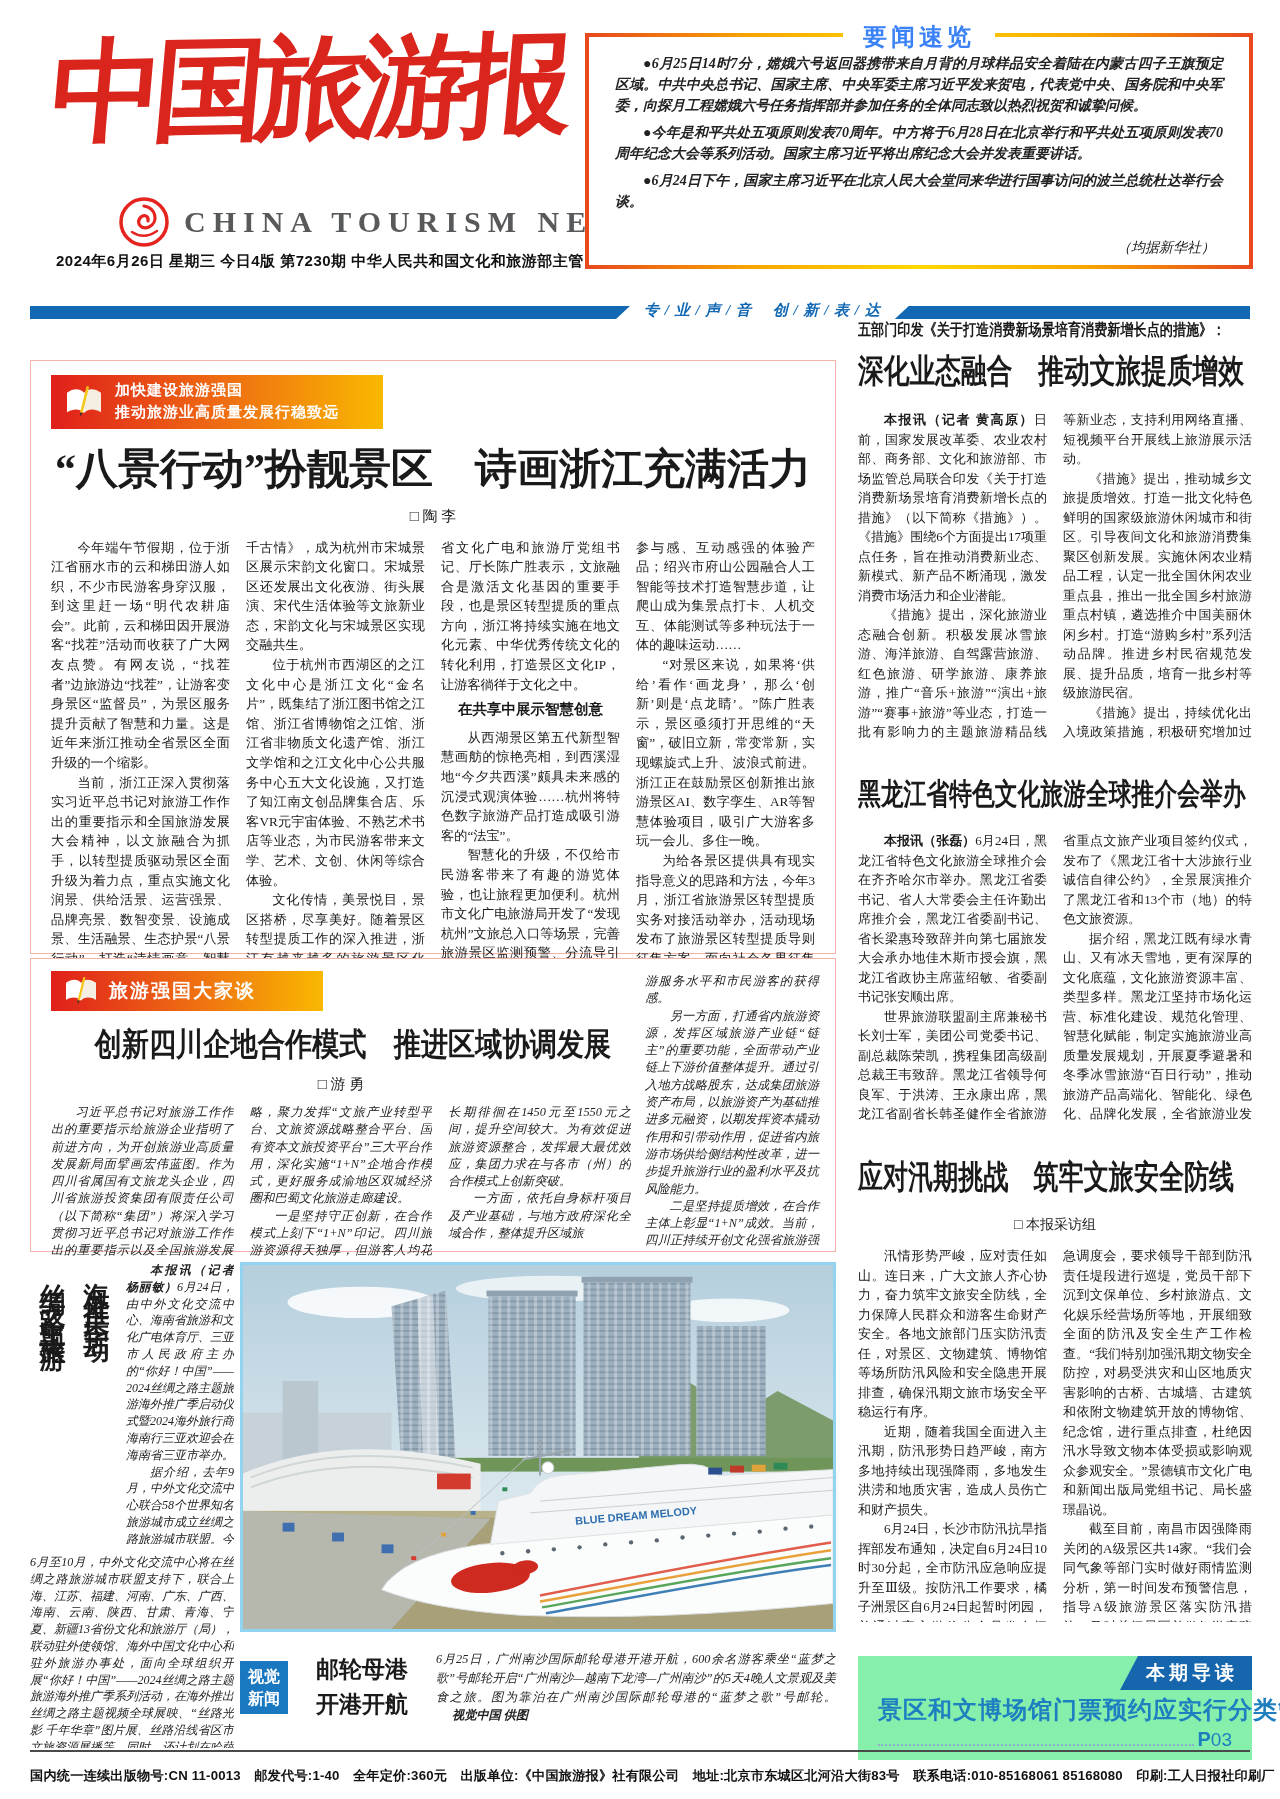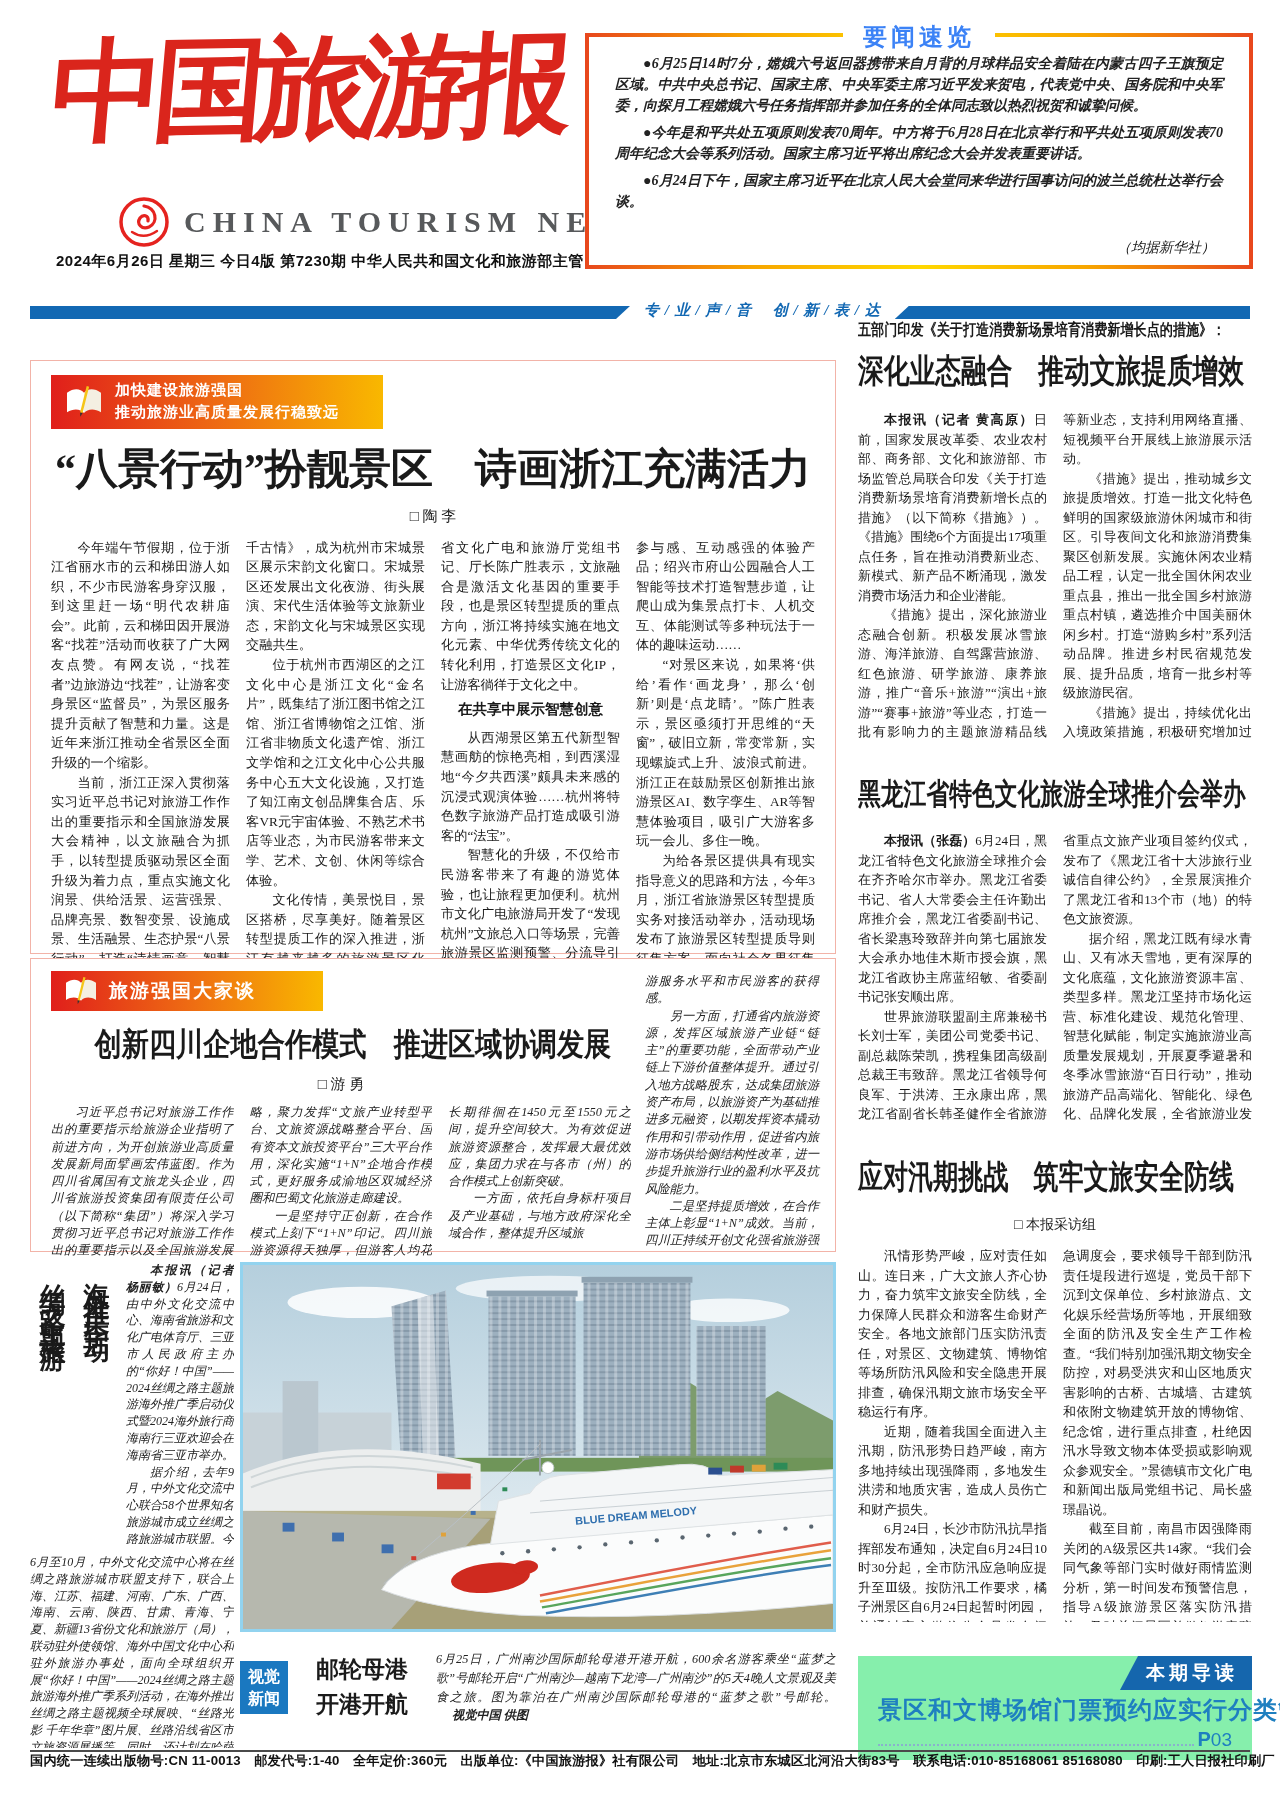--- a/index.html
+++ b/index.html
@@ -137,21 +137,21 @@
     padding:4px 14px 4px 26px; clip-path:polygon(18px 0,100% 0,100% 100%,0 100%);
   }
   .guide-head{ color:#1e7fc0; font-size:24px; font-weight:bold; letter-spacing:1px;
     padding:38px 0 0 20px; white-space:nowrap; }
   .guide-leader{ display:flex; align-items:flex-end; margin:2px 20px 0; }
   .guide-leader .dots{ flex:1; border-bottom:2px dotted #8ab0cc; margin-bottom:5px; }
   .guide-leader .pg{ color:#1e7fc0; font-size:19px; margin-left:4px; }
   .guide-leader .pg b{ font-size:20px; }
 
   
-  .footer{ position:absolute; left:30px; top:1750px; width:1220px; border-top:2px solid #4a4a4a; padding-top:0; }
+  .footer{ position:absolute; left:30px; top:1750px; width:1220px; border-top:2px solid #4a4a4a; padding-top:15px; }
   .footer .ftext{ font-size:13.2px; font-weight:bold; color:#111; letter-spacing:.2px; white-space:nowrap; }
 </style>
 </head>
 <body>
 
 <div class="page">
 
   <div class="masthead-title">中国旅游报</div>
   <div class="masthead-sub">
     <svg width="52" height="52" viewBox="0 0 52 52">

